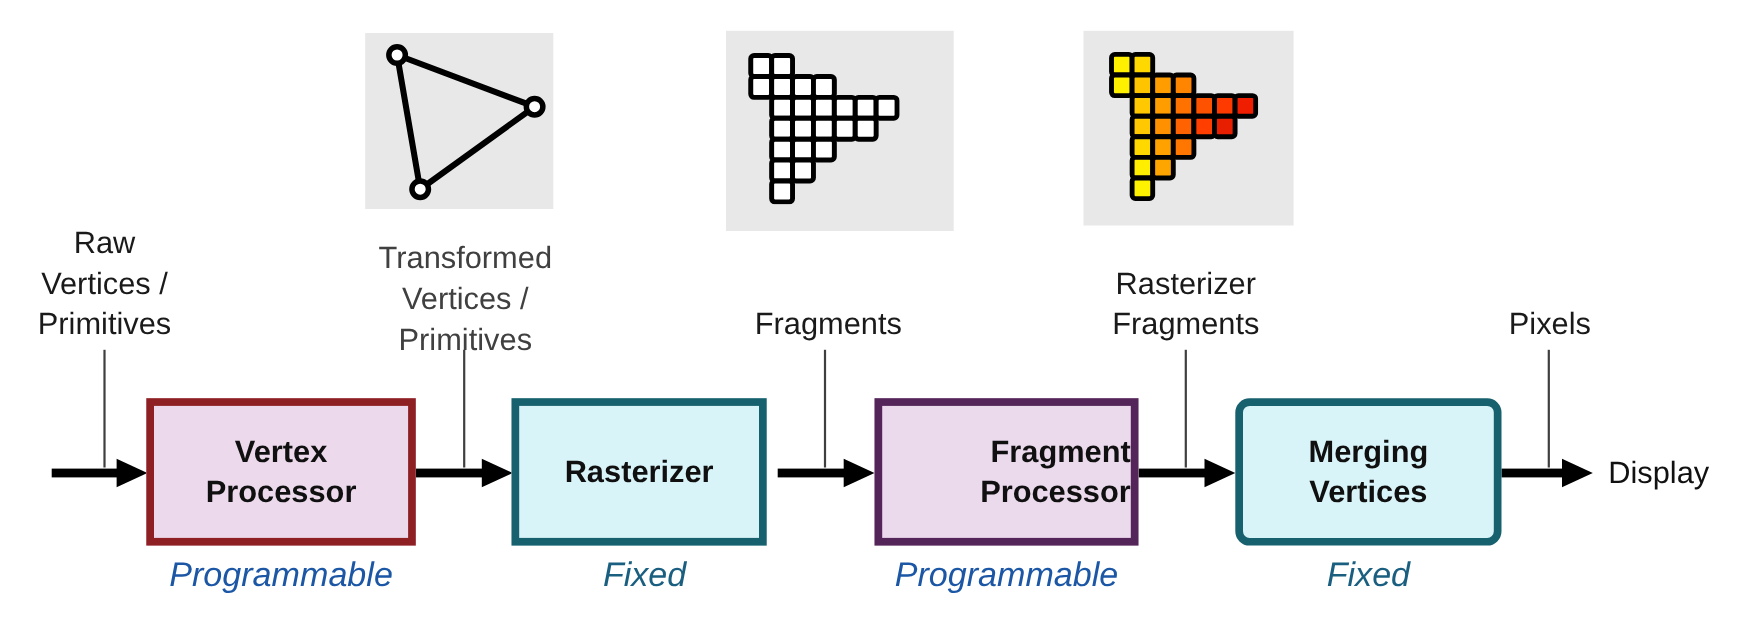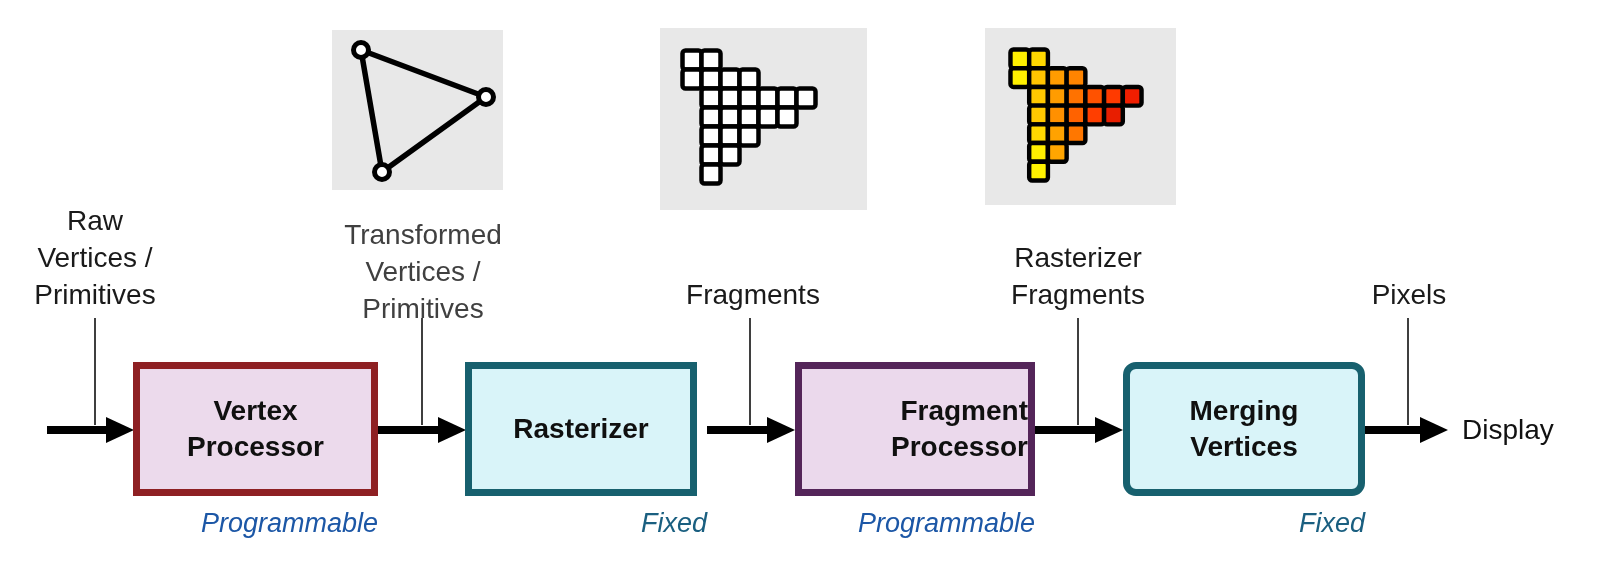--- a/index.html
+++ b/index.html
@@ -61,23 +61,23 @@
     justify-content: center;
     font-size: 28px;
     font-weight: 700;
     line-height: 36px;
     color: #101010;
     text-align: center;
   }
   .type-label {
     position: absolute;
     top: 503px;
-    text-align: right;
+    text-align: center;
     font-style: italic;
-    font-size: 27px;
+    font-size: 31px;
     line-height: 40px;
     white-space: nowrap;
   }
   .display-label {
     position: absolute;
     left: 1462px;
     top: 413px;
     font-size: 28px;
     line-height: 34px;
     color: #111111;

